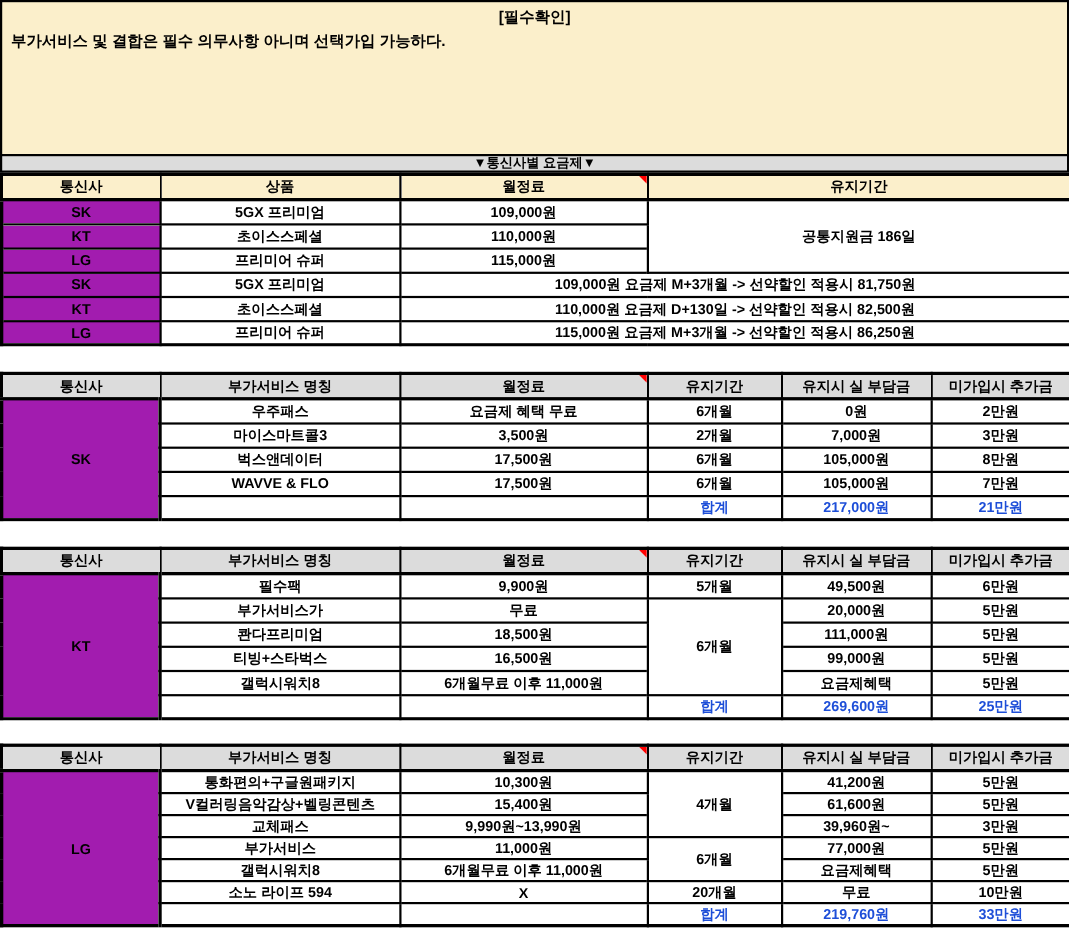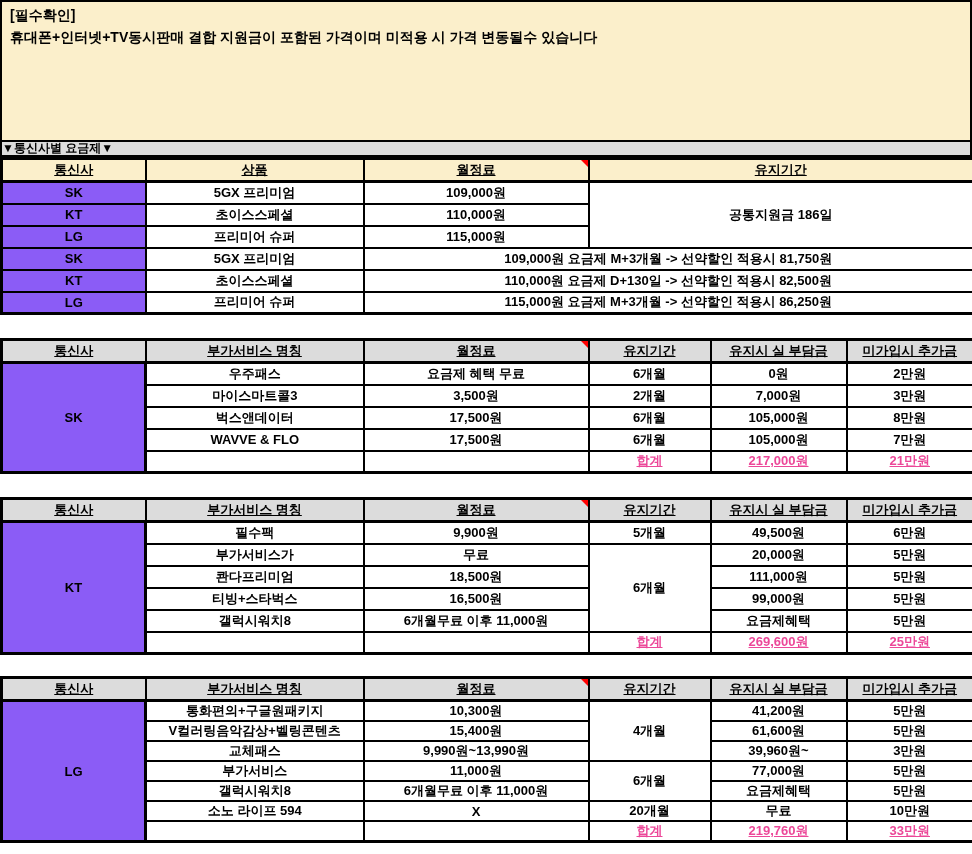--- a/index.html
+++ b/index.html
@@ -7,62 +7,62 @@
     width:972px;height:854px;
     font-family:"Liberation Sans","DejaVu Sans",sans-serif;
     font-weight:bold;color:#000;box-sizing:border-box;overflow:hidden;
   }
   
   .notice{
     box-sizing:border-box;width:972px;height:140px;
     background:#FBEFCB;border:2px solid #000;border-bottom:none;
     padding:2px 8px 0 8px;font-size:14px;line-height:22px;
   }
-  .notice .title{text-align:left;}
+  .notice .title{text-align:center;}
   
   .banner{
     box-sizing:border-box;width:972px;height:17px;
     background:#DCDCDC;border:2px solid #000;
-    text-align:left;font-size:12px;line-height:13px;
+    text-align:center;font-size:12px;line-height:13px;
   }
   
   table{
     border-collapse:collapse;table-layout:fixed;width:972px;
     font-size:13px;font-weight:bold;
   }
   table.plan{border:3px solid #000;}
   th,td{
     border:2px solid #000;padding:0 2px;text-align:center;vertical-align:middle;
     overflow:hidden;white-space:nowrap;box-sizing:border-box;
   }
   th{position:relative;font-weight:bold;}
   tr.h{height:23px;}
   tr.r{height:22px;}
   tr.rs{height:20px;}
-  .cream{background:#8b5cf6;text-align:center;}
+  .cream{background:#a21caf;text-align:center;}
   .grayhead th{background:#DCDCDC;}
   .creamhead th{background:#FBEFCB;}
-  .sum{color:#ec4899;text-decoration:underline;}
+  .sum{color:#1d4ed8;}
   .flag{
     position:absolute;top:0;right:0;width:0;height:0;
     border-top:7px solid #F00;border-left:7px solid transparent;
   }
   .gap{height:23px;background:#fff;}
   .gap.s{height:21px;}
   .carrier-cell{border-right:3px solid #000;}
-  thead tr{border-bottom:3px solid #000;text-decoration:underline;}
+  thead tr{border-bottom:3px solid #000;}
 </style>
 </head>
 <body>
 
 <div class="sheet">
 
   <div class="notice">
     <div class="title">[필수확인]</div>
-    <div>휴대폰+인터넷+TV동시판매 결합 지원금이 포함된 가격이며 미적용 시 가격 변동될수 있습니다</div>
+    <div>부가서비스 및 결합은 필수 의무사항 아니며 선택가입 가능하다.</div>
   </div>
 
   <div class="banner">▼통신사별 요금제▼</div>
 
   <table class="plan">
     <colgroup>
         <col style="width:144px">
         <col style="width:218px">
         <col style="width:225px">
         <col style="width:385px">

